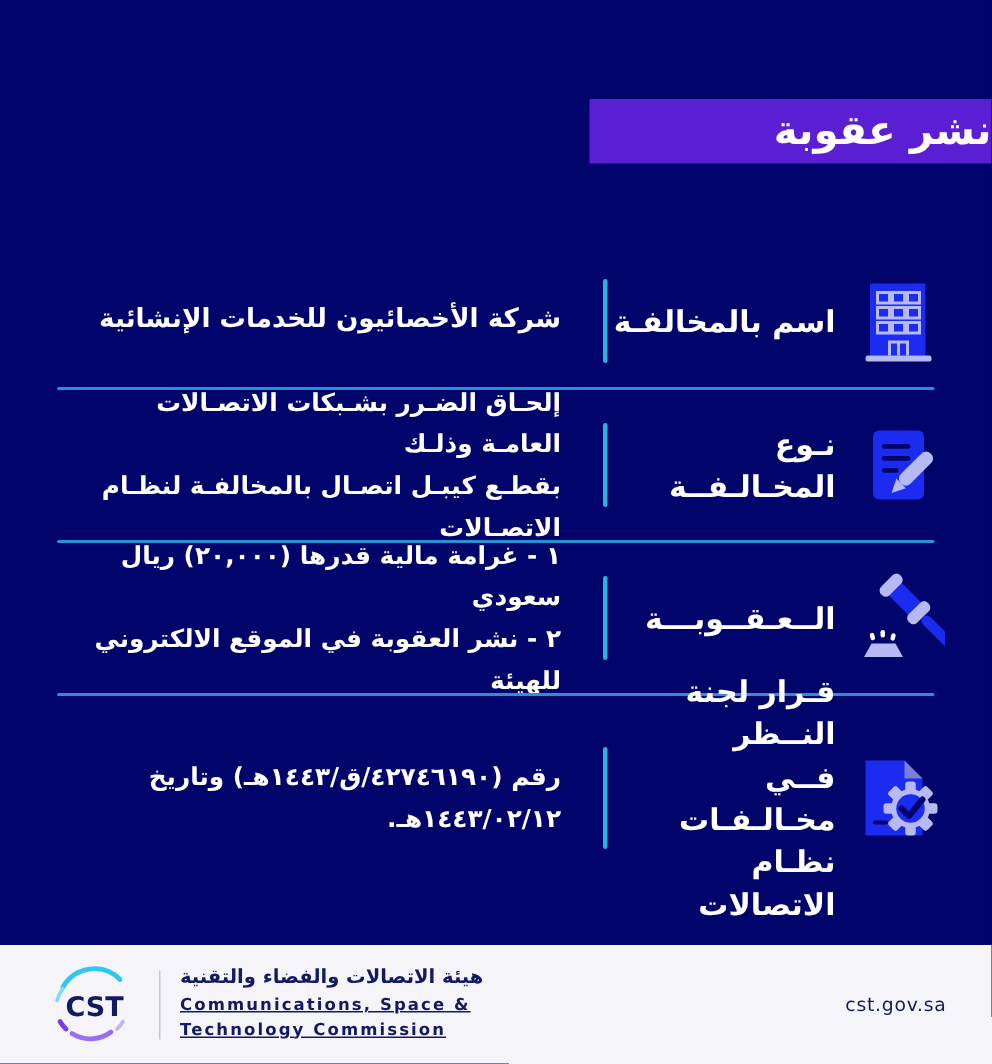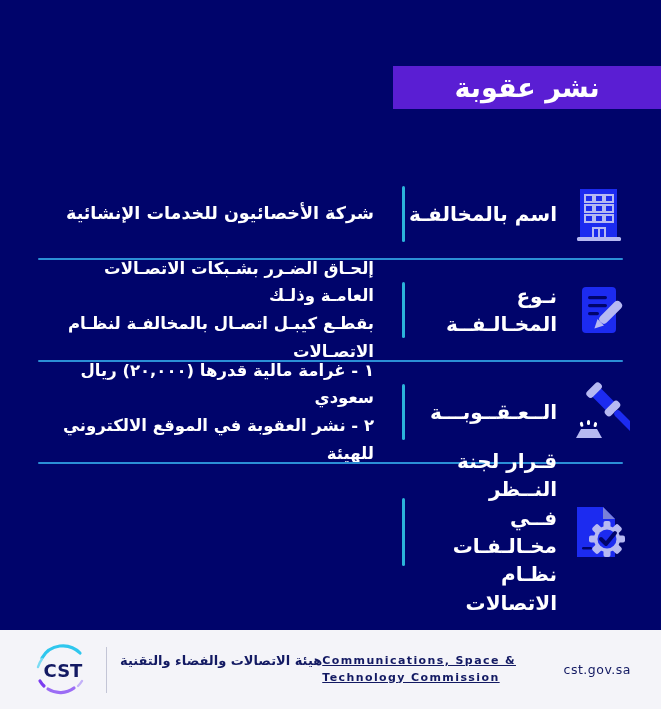--- a/index.html
+++ b/index.html
@@ -7,21 +7,21 @@
   .page {
     position: relative; width: 661px; height: 709px;
     background: #00046B;
     font-family: "DejaVu Sans", sans-serif;
     color: #ffffff;
   }
   
   .banner {
     position: absolute; top: 66px; right: 0; width: 268px; height: 43px;
     background: #5A1ED3;
-    display: flex; align-items: center; justify-content: center;
+    display: flex; align-items: center; justify-content: flex-start;
     font-size: 27px; font-weight: bold; direction: rtl;
   }
   
   .rows {
     position: absolute; top: 170px; left: 0; right: 0;
     display: flex; flex-direction: column;
   }
   .row {
     direction: rtl;
     display: flex; align-items: center;
@@ -56,21 +56,21 @@
   
   .footer {
     position: absolute; left: 0; right: 0; bottom: 0; height: 79px;
     background: #F4F4F9;
     display: flex; align-items: center;
     padding: 0 30px;
     color: #131A63;
   }
   .logo-group { display: flex; align-items: center; }
   .footer-divider { width: 1px; height: 46px; background: #C3C5D6; margin: 0 13px 0 10px; }
-  .org-names { display: flex; flex-direction: row; text-align: left; }
+  .org-names { display: flex; flex-direction: column; text-align: left; }
   .org-ar { font-size: 13px; font-weight: bold; margin-bottom: 3px; }
   .org-en { font-size: 11px; font-weight: bold; letter-spacing: 1.4px; line-height: 1.5; white-space: pre-line; text-decoration: underline; }
   .website { margin-left: auto; font-size: 12.5px; font-weight: normal; letter-spacing: 0.5px; }
 </style>
 </head>
 <body>
 
 <div class="page">
 
   <div class="banner">
@@ -171,20 +171,21 @@
             </g>
             <circle cx="38" cy="38" r="9.5" fill="#1C2BF0"></circle>
             <path d="M32,38 l5,5 l9,-11" fill="none" stroke="#00046B" stroke-width="4" stroke-linecap="round" stroke-linejoin="round"></path>
           </g>
         </svg>
       </div>
       <div class="row-label">قـرار لجنة النــظر
 فــي مخـالـفـات
 نظـام الاتصالات</div>
       <div class="vdivider" style="height:68px"></div>
+      <div class="row-value">رقم (٤٢٧٤٦١٩٠/ق/١٤٤٣هـ) وتاريخ ١٤٤٣/٠٢/١٢هـ.</div>
     </div>
 
   </div>
 
   <div class="footer">
     <div class="logo-group">
       <svg width="66" height="58" viewBox="0 0 66 58">
         <g fill="none" stroke-linecap="round">
           <path d="M12,17 A24,24 0 0 1 50,12" stroke="#2FC7EE" stroke-width="3.2"></path>
           <path d="M8,26 A26,26 0 0 1 12,18" stroke="#7ADCF4" stroke-width="2.4"></path>

